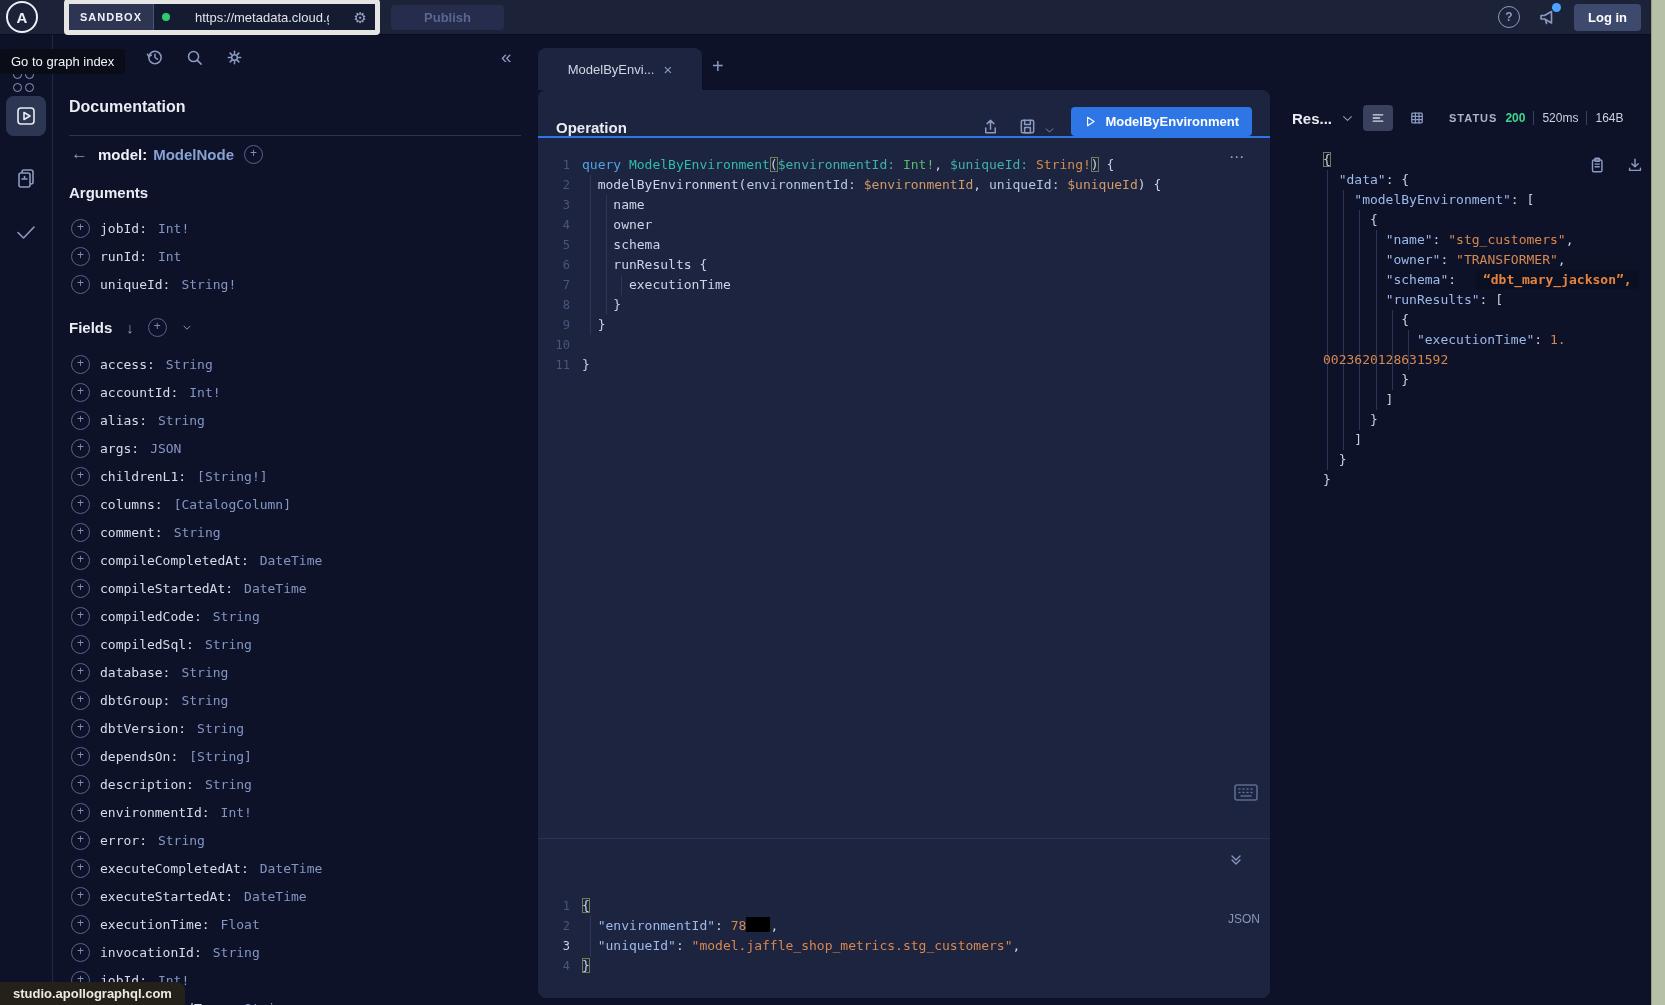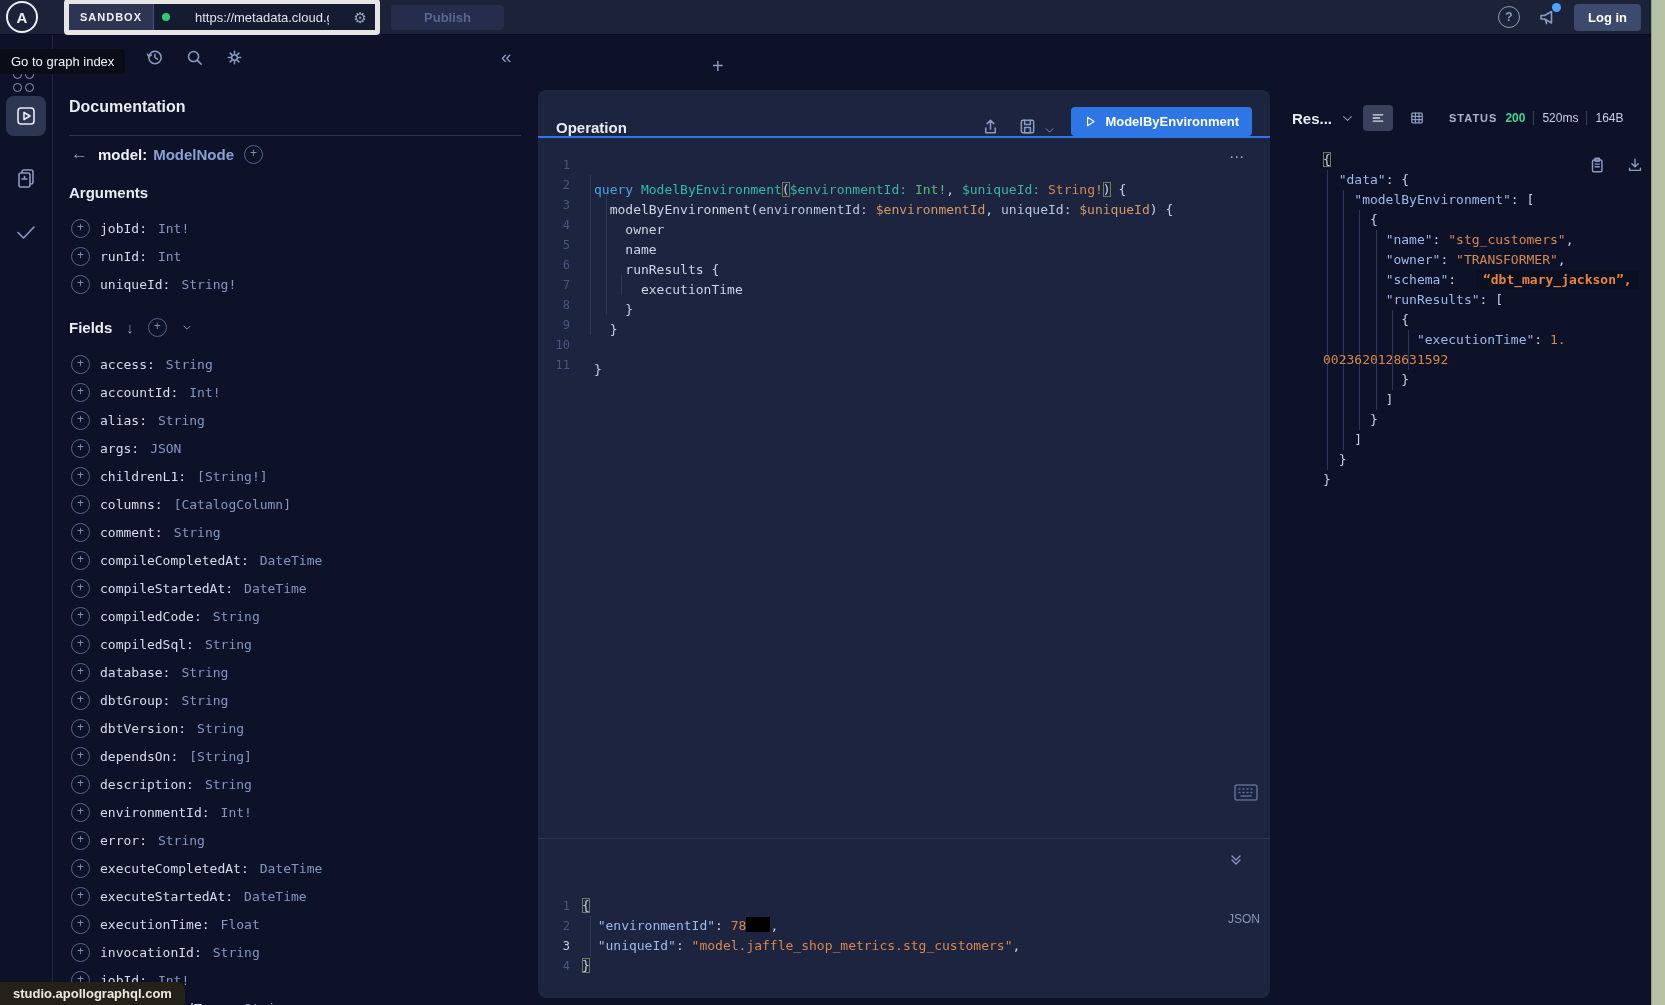--- a/index.html
+++ b/index.html
@@ -81,21 +81,21 @@
           border-radius:4px;padding:7px 13px;display:flex;align-items:center;gap:8px;}
 
   .gutter{position:absolute;width:32px;text-align:right;
           font-family:"DejaVu Sans Mono",monospace;font-size:12px;color:#49557e;}
   .gl{height:20px;line-height:20px;}
   .gl.on{color:#c9d1e3;}
   .codebox{position:absolute;}
   .cl{white-space:pre;height:20px;line-height:20px;
       font-family:"DejaVu Sans Mono",monospace;font-size:13px;}
   #opGutter{left:0;top:65px;}
-  #opCode{left:56px;top:65px;right:8px;margin-top:25px;}
+  #opCode{left:44px;top:65px;right:8px;}
   #moreBtn{position:absolute;top:58px;right:24px;color:#9aa6c4;font-size:15px;letter-spacing:2px;}
   #kbdIcon{position:absolute;top:694px;right:12px;}
   .vguide{position:absolute;width:1px;background:#2b3658;}
   #opDivider{position:absolute;top:748px;left:0;right:0;height:1px;background:#2a3354;}
   #varTabs{position:absolute;top:757px;left:14px;display:flex;align-items:center;gap:4px;}
   .vtab{font-size:13px;color:#8b96b5;padding:7px 14px;border-radius:4px;}
   .vtab.active{background:#343e5e;color:#fff;font-weight:bold;}
   #newBadge{margin-left:4px;border:1px solid #c9d1e3;color:#eef1f7;font-size:10px;font-weight:bold;
             border-radius:9px;padding:2px 8px;letter-spacing:.5px;}
   #varCollapse{position:absolute;top:762px;right:26px;}
@@ -365,20 +365,24 @@
         <div class="drow">
           <span class="plus-circle">+</span>
           <span class="fname">materializedType:</span>
           <span class="ftype"> String</span>
         </div>
       </div>
   </div>
 
   <div id="tooltip">Go to graph index</div>
 
+  <div id="opTab">
+    <span>ModelByEnvi...</span>
+    <span id="tabClose">×</span>
+  </div>
   <div id="newTab">+</div>
 
   <div id="opCard">
     <div id="opHeader">
       <span id="opTitle">Operation</span>
       <span id="opHeadSpacer"></span>
       <svg class="hicon" width="19" height="19" viewBox="0 0 20 20">
           <path class="ico" d="M6.5 7l3.5-3.5L13.5 7M10 3.5V13"></path>
           <path class="ico" d="M5 11.5v5h10v-5"></path>
         </svg>
@@ -407,22 +411,23 @@
         <div class="gl">6</div>
         <div class="gl">7</div>
         <div class="gl">8</div>
         <div class="gl">9</div>
         <div class="gl">10</div>
         <div class="gl">11</div>
       </div>
     <div class="codebox" id="opCode">
         <div class="cl"><span class="tk-kw">query </span><span class="tk-op">ModelByEnvironment</span><span class="tk-p bhl">(</span><span class="tk-vdef">$environmentId:</span><span class="tk-p"> </span><span class="tk-tint">Int!</span><span class="tk-p">, </span><span class="tk-vdef">$uniqueId:</span><span class="tk-p"> </span><span class="tk-tstr">String!</span><span class="tk-p bhl">)</span><span class="tk-p"> {</span></div>
         <div class="cl"><span class="tk-p">  </span><span class="tk-fld">modelByEnvironment</span><span class="tk-p">(</span><span class="tk-arg">environmentId:</span><span class="tk-p"> </span><span class="tk-vuse">$environmentId</span><span class="tk-p">, </span><span class="tk-arg">uniqueId:</span><span class="tk-p"> </span><span class="tk-vuse">$uniqueId</span><span class="tk-p">) {</span></div>
+        <div class="cl"><span class="tk-p">    </span><span class="tk-fld">name</span></div>
         <div class="cl"><span class="tk-p">    </span><span class="tk-fld">owner</span></div>
-        <div class="cl"><span class="tk-p">    </span><span class="tk-fld">name</span></div>
+        <div class="cl"><span class="tk-p">    </span><span class="tk-fld">schema</span></div>
         <div class="cl"><span class="tk-p">    </span><span class="tk-fld">runResults</span><span class="tk-p"> {</span></div>
         <div class="cl"><span class="tk-p">      </span><span class="tk-fld">executionTime</span></div>
         <div class="cl"><span class="tk-p">    }</span></div>
         <div class="cl"><span class="tk-p">  }</span></div>
         <div class="cl">&nbsp;</div>
         <div class="cl"><span class="tk-p">}</span></div>
       </div>
     <div class="vguide" style="left:52px;top:85px;height:160px;"></div>
     <div class="vguide" style="left:68px;top:105px;height:120px;"></div>
     <div class="vguide" style="left:83px;top:185px;height:20px;"></div>

